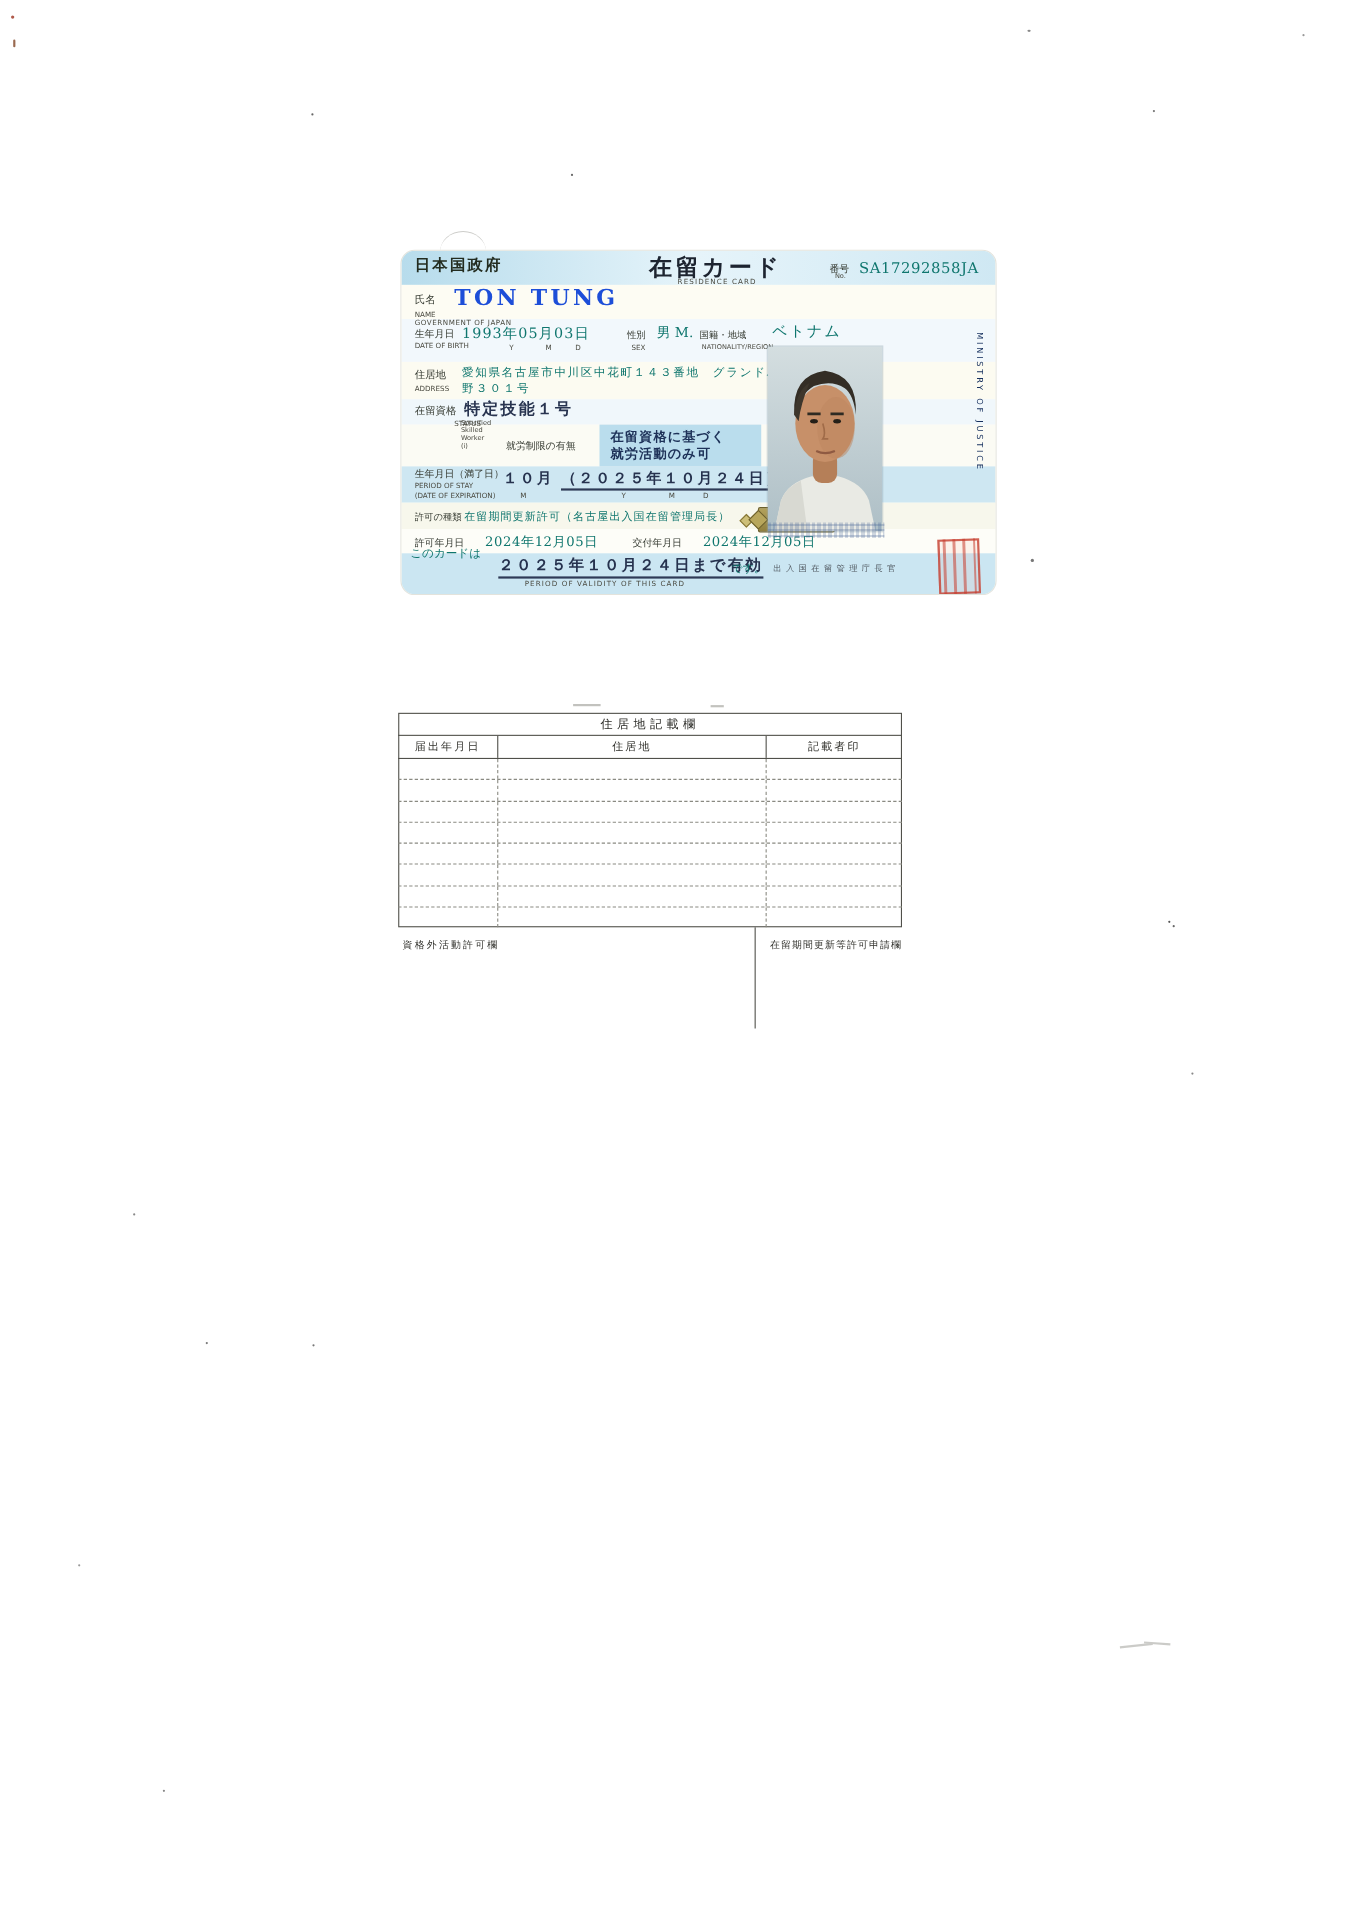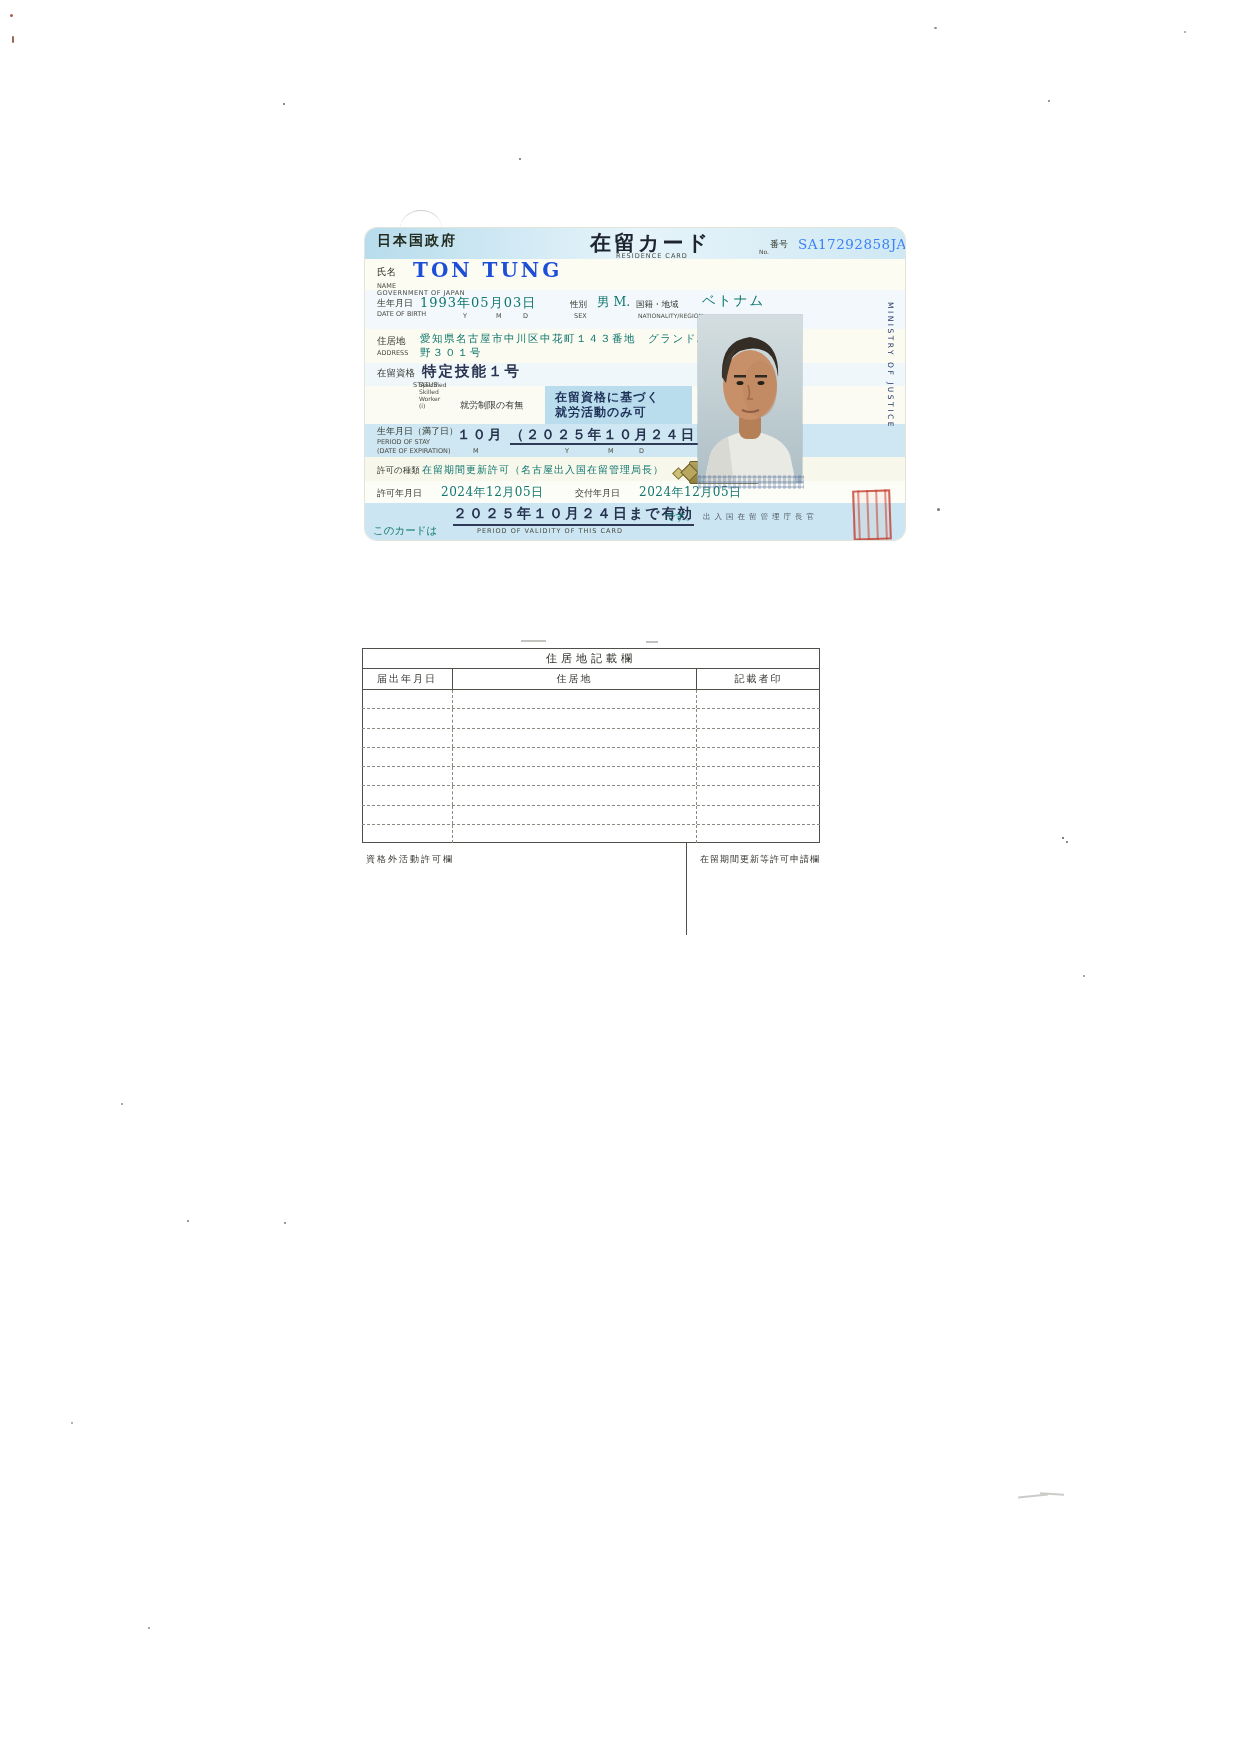--- a/index.html
+++ b/index.html
@@ -20,23 +20,23 @@
   .b-dates{top:253px;height:22px;background:#fdfdf8;}
   .b-valid{top:275px;height:37px;background:#cbe6f2;}
   .abs{position:absolute;white-space:nowrap;}
   .jp{font-family:"DejaVu Serif","Liberation Serif",serif;color:#0f766e;}
   .lab{font-family:"DejaVu Serif","Liberation Serif",serif;color:#33382f;}
   .en{font-family:"DejaVu Sans","Liberation Sans",sans-serif;color:#4a4a40;}
   .gov-jp{left:12px;top:4px;font-size:14px;font-weight:bold;letter-spacing:2px;color:#232c20;}
   .gov-en{left:12px;top:21px;font-size:6.5px;letter-spacing:.5px;margin-top:40px;}
   .title-jp{left:225px;top:1px;font-size:21px;font-weight:bold;letter-spacing:3px;color:#1d2430;}
   .title-en{left:251px;top:24px;font-size:6.5px;letter-spacing:1px;}
-  .no-jp{left:389px;top:10px;font-size:9px;margin-left:16px;}
+  .no-jp{left:389px;top:10px;font-size:9px;}
   .no-en{left:394px;top:20px;font-size:6px;}
-  .no-val{left:416px;top:8px;font-size:13.5px;letter-spacing:.5px;color:#3b82f6;margin-left:17px;}
+  .no-val{left:416px;top:8px;font-size:13.5px;letter-spacing:.5px;color:#0f766e;}
   .name-lab{left:12px;top:38px;font-size:9.5px;}
   .name-val{left:48px;top:30px;font-size:20px;font-weight:bold;letter-spacing:3px;color:#1d4ed8;}
   .name-en{left:12px;top:54px;font-size:6.5px;}
   .dob-lab{left:12px;top:69px;font-size:9px;}
   .dob-en{left:12px;top:82px;font-size:6.5px;}
   .dob-val{left:55px;top:66px;font-size:13px;letter-spacing:1px;}
   .ymd{font-size:6.5px;color:#4a4a40;top:84px;}
   .y1{left:98px;} .m1{left:131px;} .d1{left:158px;}
   .sex-lab{left:205px;top:71px;font-size:8.5px;}
   .sex-val{left:232px;top:66px;font-size:12.5px;}
@@ -74,21 +74,21 @@
   .moj-d{position:absolute;width:11px;height:11px;background:#b7a65c;border:1.5px solid #6b5f2c;
        transform:rotate(45deg);top:4px;}
   .moj-dl{left:-7px;} .moj-dr{right:-7px;}
   .moj-d2{position:absolute;width:7px;height:7px;background:#cdbf78;border:1px solid #857637;
        transform:rotate(45deg);top:7px;}
   .moj-d2l{left:-16px;} .moj-d2r{right:-16px;}
   .pd-lab{left:12px;top:259px;font-size:9px;}
   .pd-val{left:76px;top:256px;font-size:12px;letter-spacing:.5px;}
   .is-lab{left:210px;top:259px;font-size:9px;}
   .is-val{left:274px;top:256px;font-size:12px;letter-spacing:.5px;}
-  .vd-pre{left:8px;top:296px;font-size:10.5px;}
+  .vd-pre{left:8px;top:268px;font-size:10.5px;}
   .vd-date{left:88px;top:277px;font-size:14px;font-weight:bold;letter-spacing:2px;color:#26324e;
        border-bottom:2px solid #2e3a56;padding-bottom:1px;}
   .vd-suf{left:300px;top:282px;font-size:10px;}
   .vd-auth{left:338px;top:284px;font-size:7.5px;letter-spacing:4px;color:#3c4048;opacity:.85;}
   .vd-en{left:112px;top:299px;font-size:6.5px;letter-spacing:1px;}
   .ministry{left:521px;top:74px;height:136px;writing-mode:vertical-lr;font-size:7.5px;
        letter-spacing:2.5px;color:#16305e;font-family:"DejaVu Sans",sans-serif;}
   .photo{left:333px;top:87px;width:104px;height:168px;position:absolute;overflow:hidden;
        box-shadow:0 0 0 1px rgba(150,170,180,.4);}
   .micro{left:333px;top:247px;width:106px;height:14px;position:absolute;

